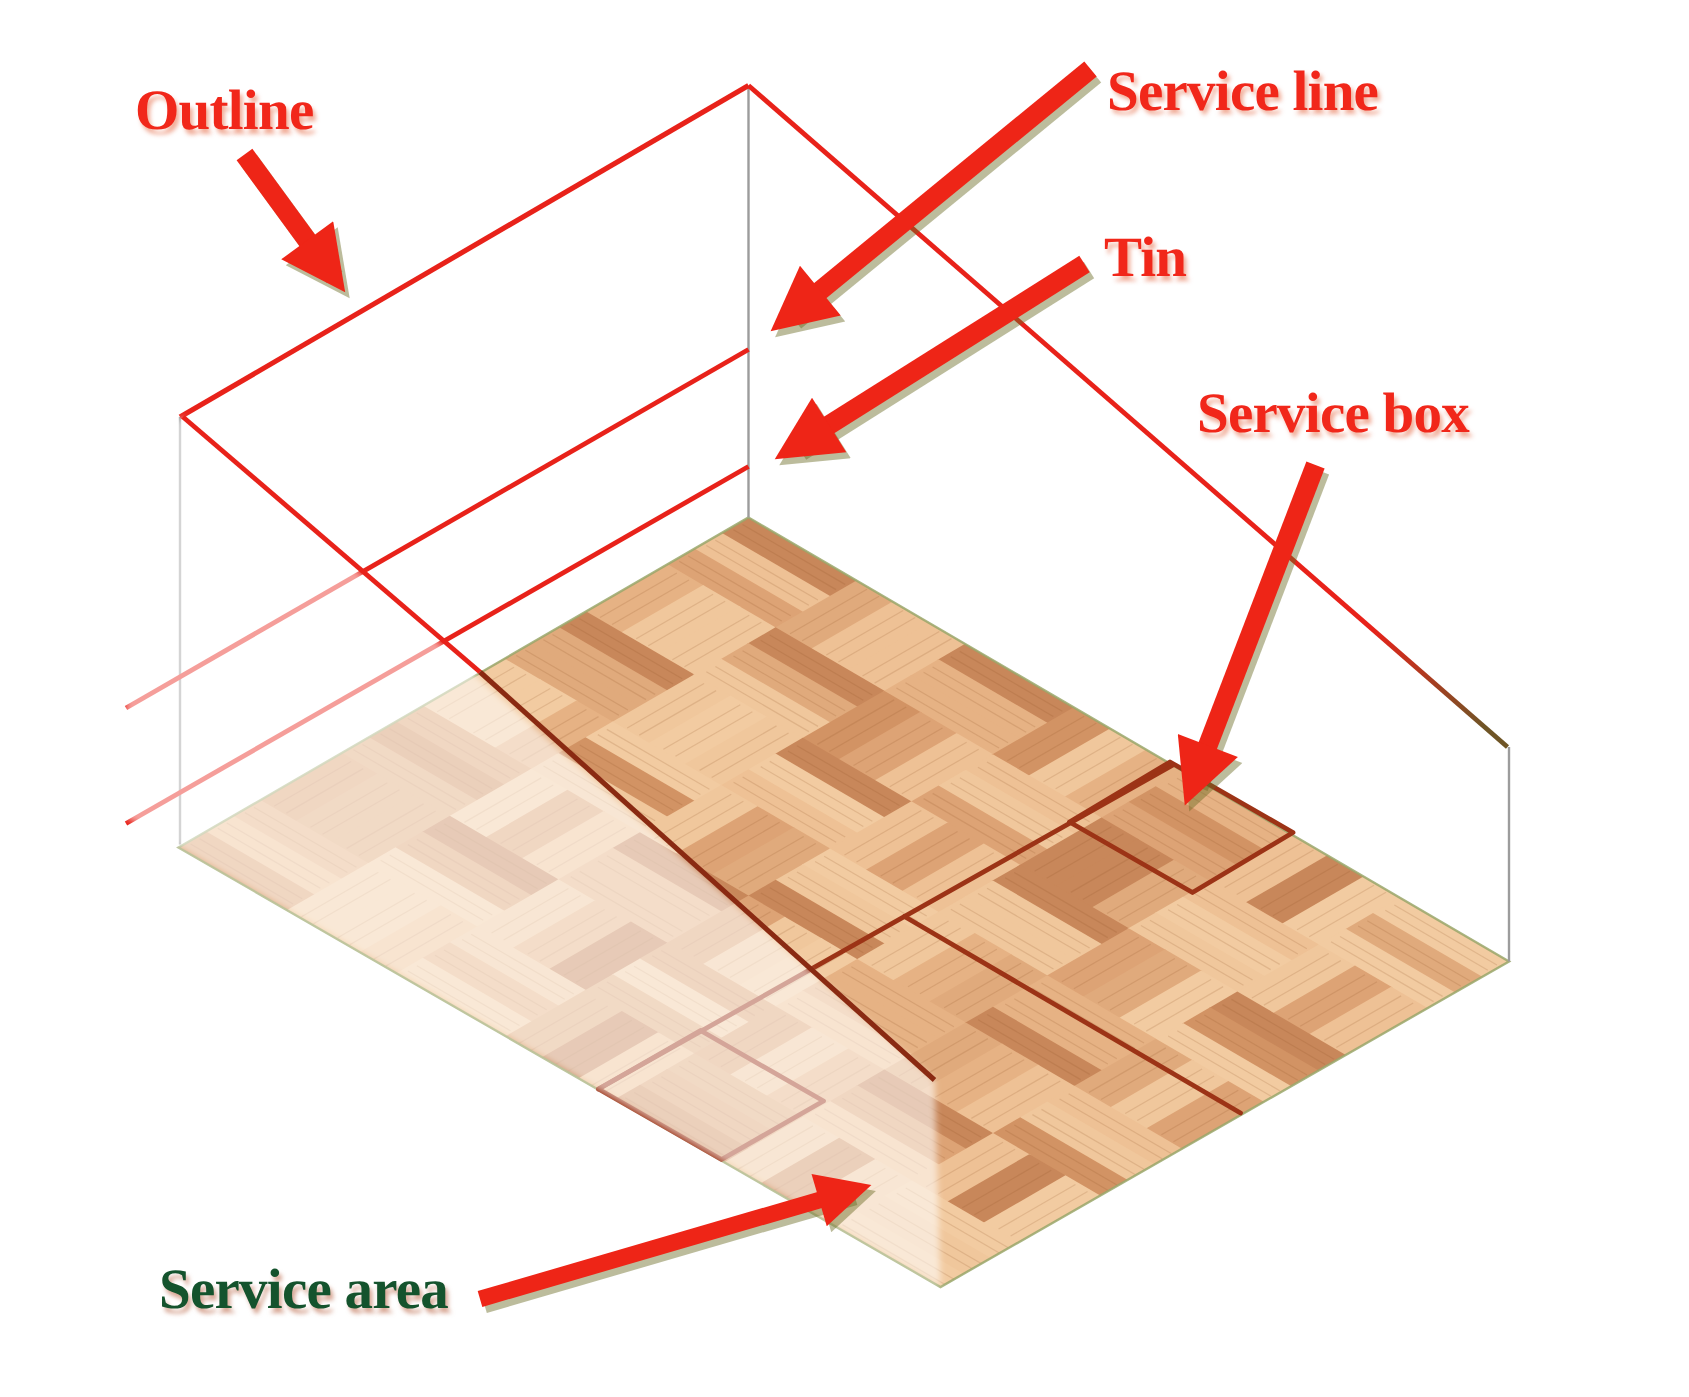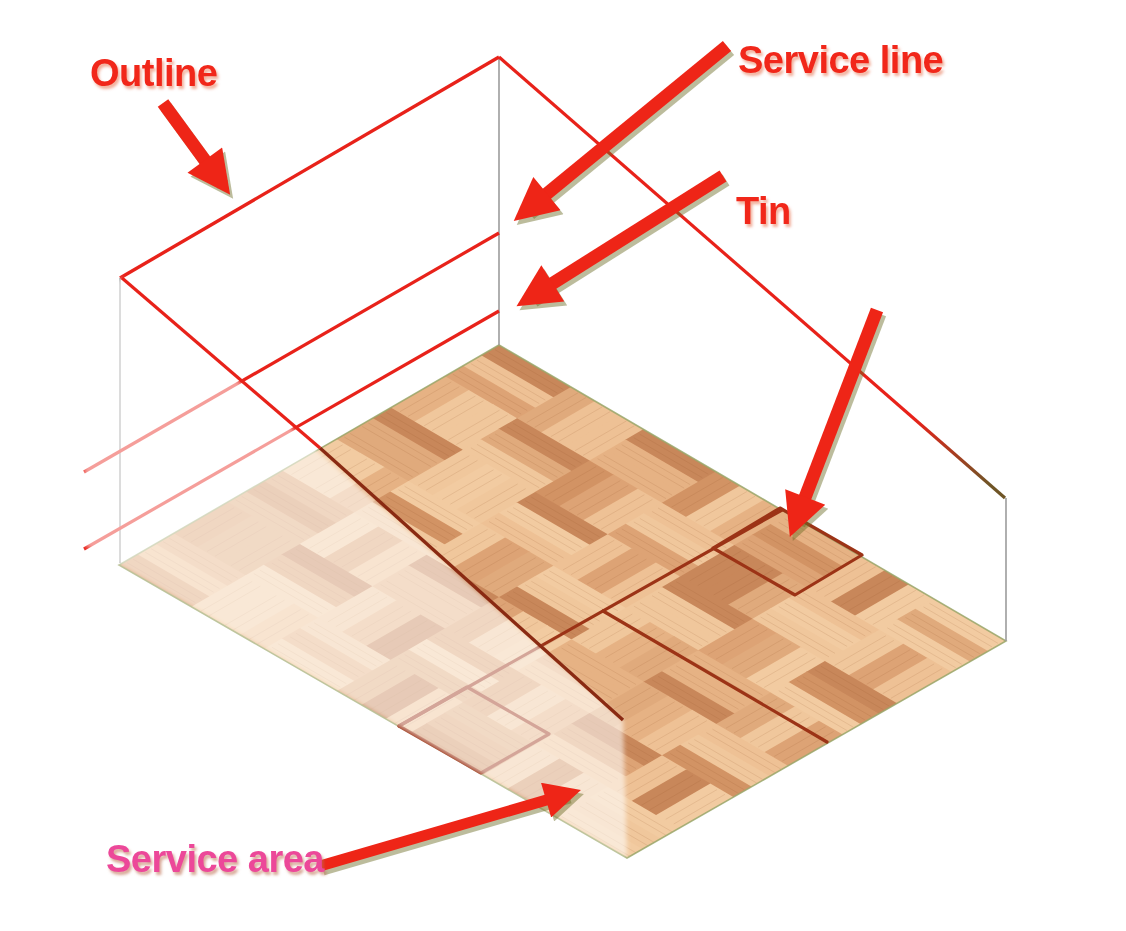--- a/index.html
+++ b/index.html
@@ -1,40 +1,40 @@
 <!DOCTYPE html>
 <html><head>
 <meta charset="utf-8">
 <style>
   html, body { margin: 0; padding: 0; background: #ffffff; }
   #stage {
     position: relative;
     width: 1126px; height: 931px;
     background: #ffffff;
     overflow: hidden;
-    font-family: Liberation Sans, sans-serif;
+    font-family: Liberation Serif, serif;
   }
   #court-svg { position: absolute; left: 0; top: 0; }
   .diagram-label {
     position: absolute;
     font-weight: 700;
     font-size: 38px;
     letter-spacing: -0.5px;
     white-space: nowrap;
     color: #f1271a;
     text-shadow: 2px 3px 3px rgba(233,130,100,0.65);
     user-select: none;
   }
   .diagram-label.brick {
-    color: #ec4899;
+    color: #14532d;
     text-shadow: 2px 3px 3px rgba(190,110,80,0.6);
   }
   #label-outline      { left: 90px;  top: 52px;  }
   #label-service-line { left: 738px; top: 16px; margin-top: 23px;  }
-  #label-tin          { left: 736px; top: 150px; margin-top: 40px; }
+  #label-tin          { left: 736px; top: 150px; }
   #label-service-box  { left: 798px; top: 254px; }
   #label-service-area { left: 106px; top: 838px; }
 </style>
 </head>
 <body>
 
 <div id="stage">
 
   <svg id="court-svg" width="1126" height="931" viewBox="0 0 1126 931" xmlns="http://www.w3.org/2000/svg">
     <defs>
@@ -542,14 +542,15 @@
       <line x1="727" y1="46" x2="527" y2="210" stroke-width="13" marker-end="url(#headRed)"></line>
       <line x1="723" y1="176" x2="531" y2="297" stroke-width="13" marker-end="url(#headRed)"></line>
       <line x1="877" y1="310" x2="796" y2="521" stroke-width="13" marker-end="url(#headRed)"></line>
       <line x1="320" y1="866" x2="567" y2="794" stroke-width="11" marker-end="url(#headRed)"></line>
     </g>
   </svg>
 
   <div id="label-outline" class="diagram-label">Outline</div>
   <div id="label-service-line" class="diagram-label">Service line</div>
   <div id="label-tin" class="diagram-label">Tin</div>
+  <div id="label-service-box" class="diagram-label">Service box</div>
   <div id="label-service-area" class="diagram-label brick">Service area</div>
 </div>
 
 </body></html>

